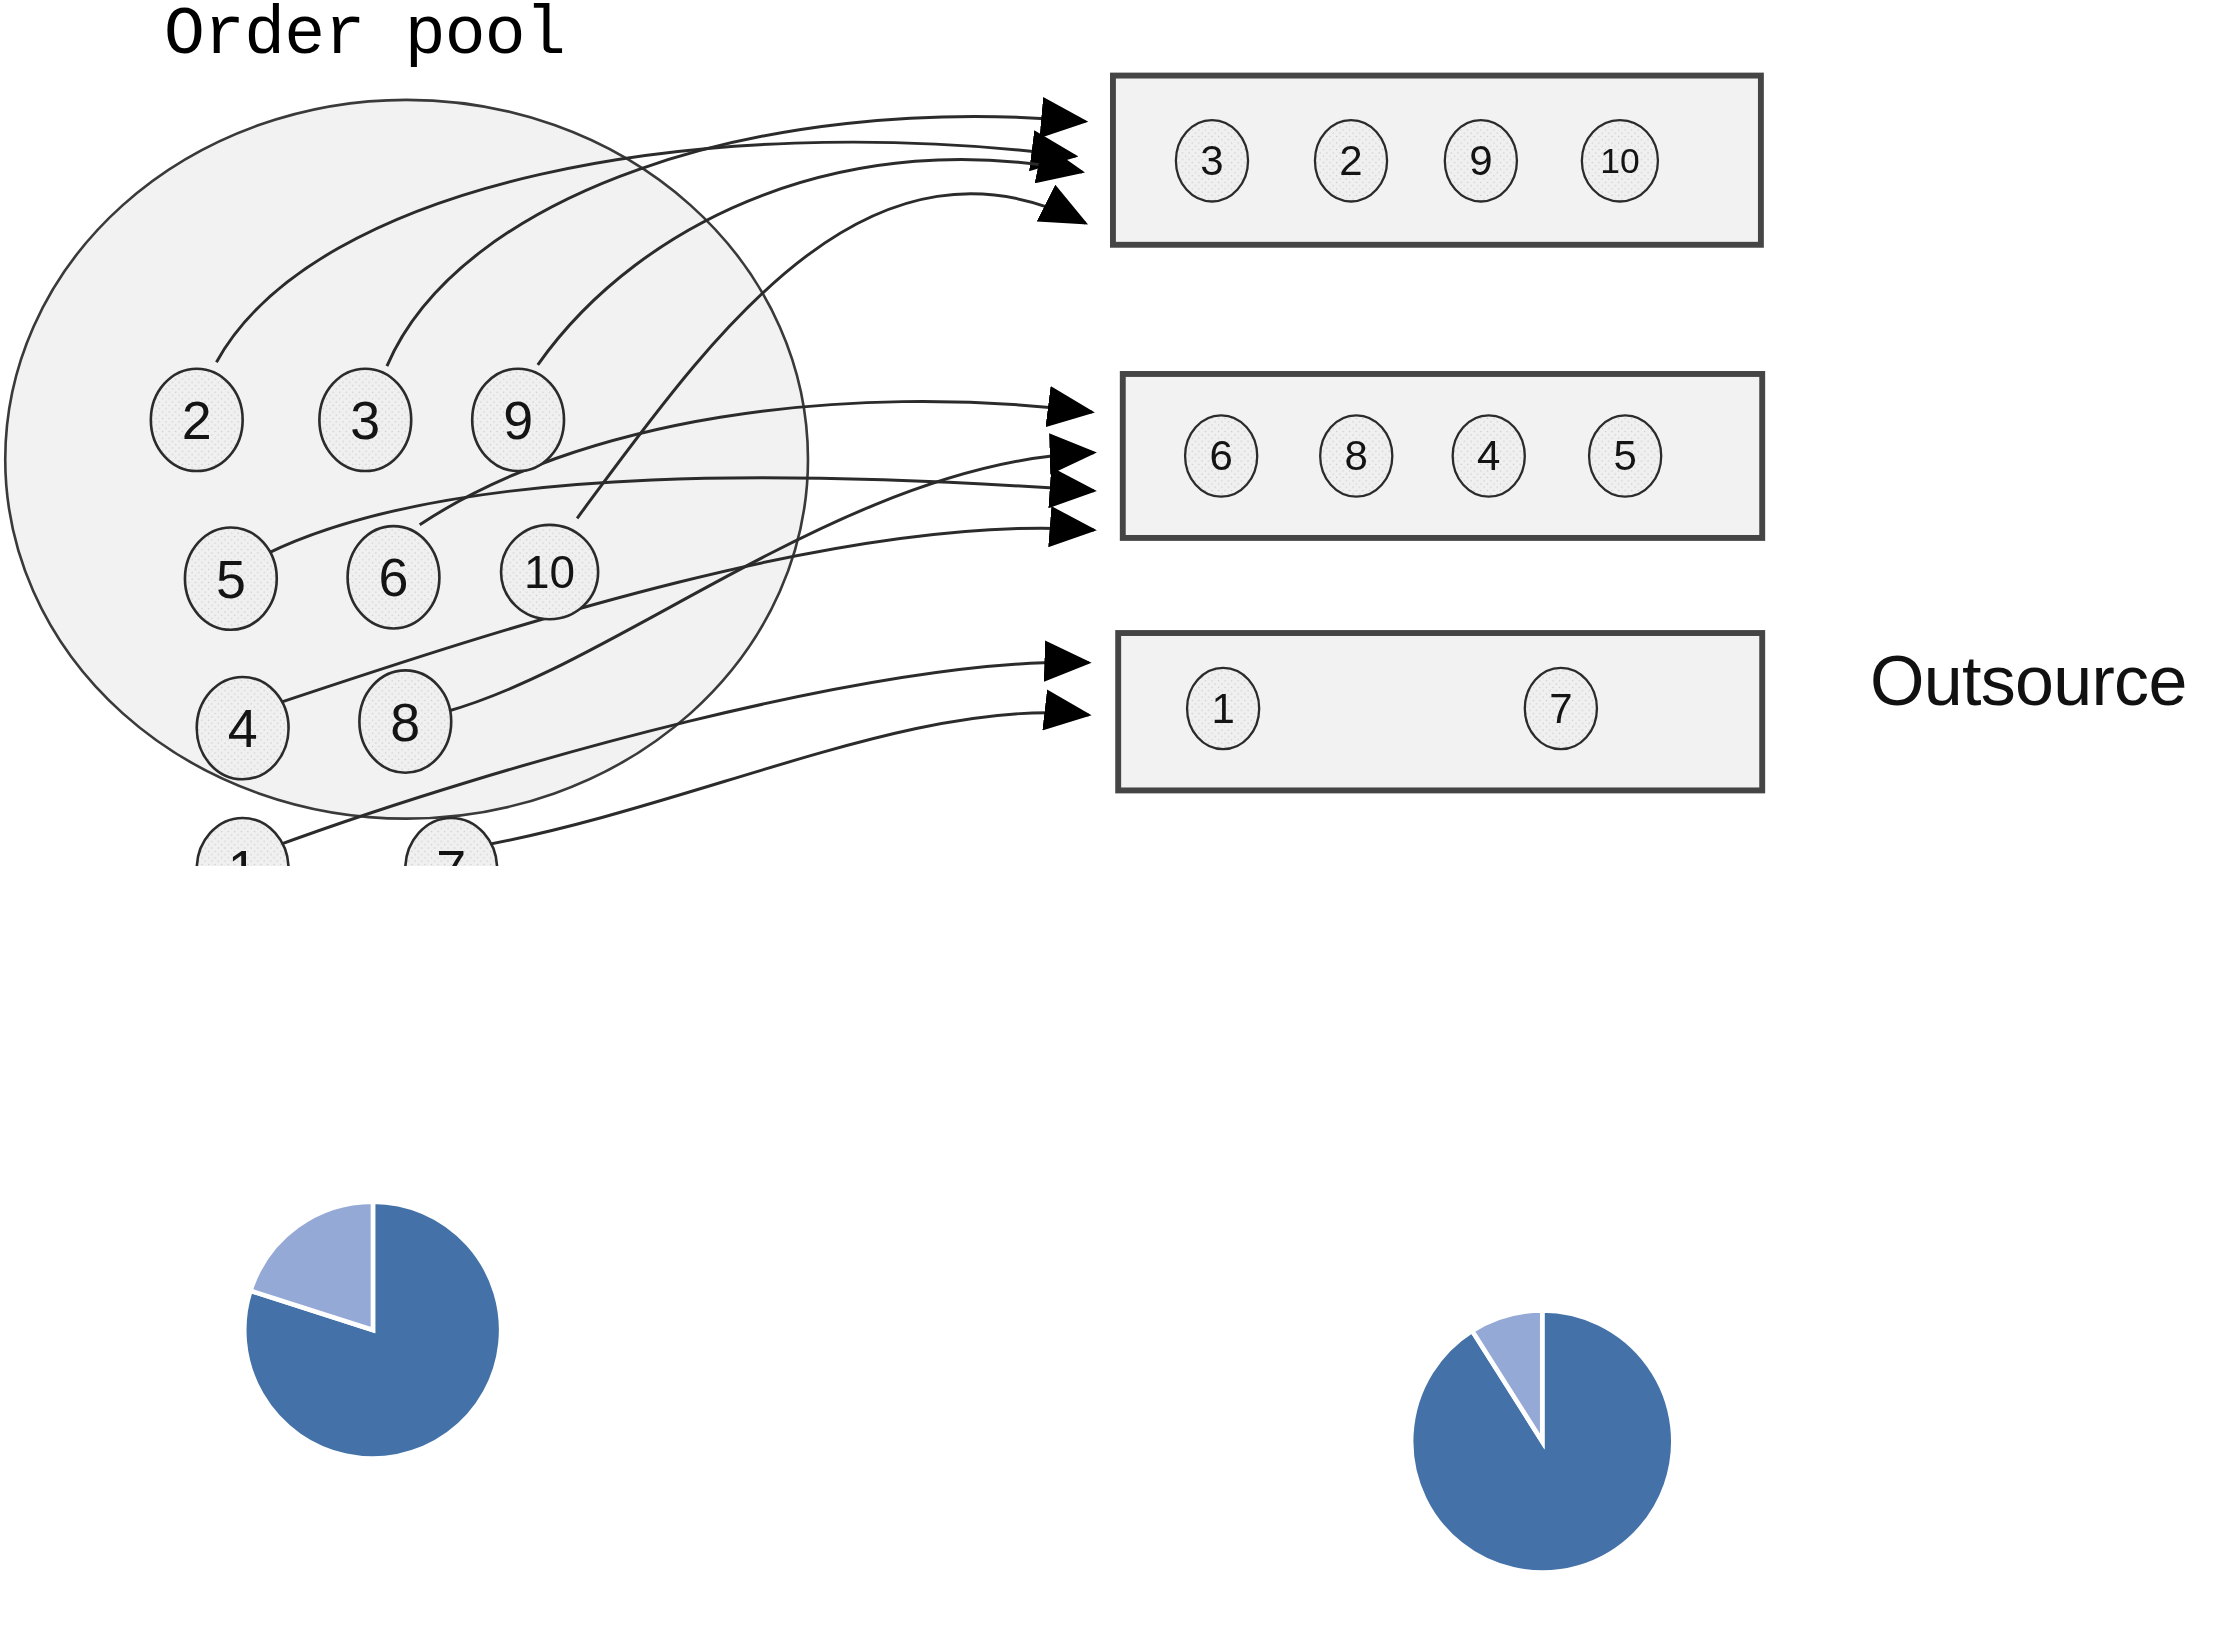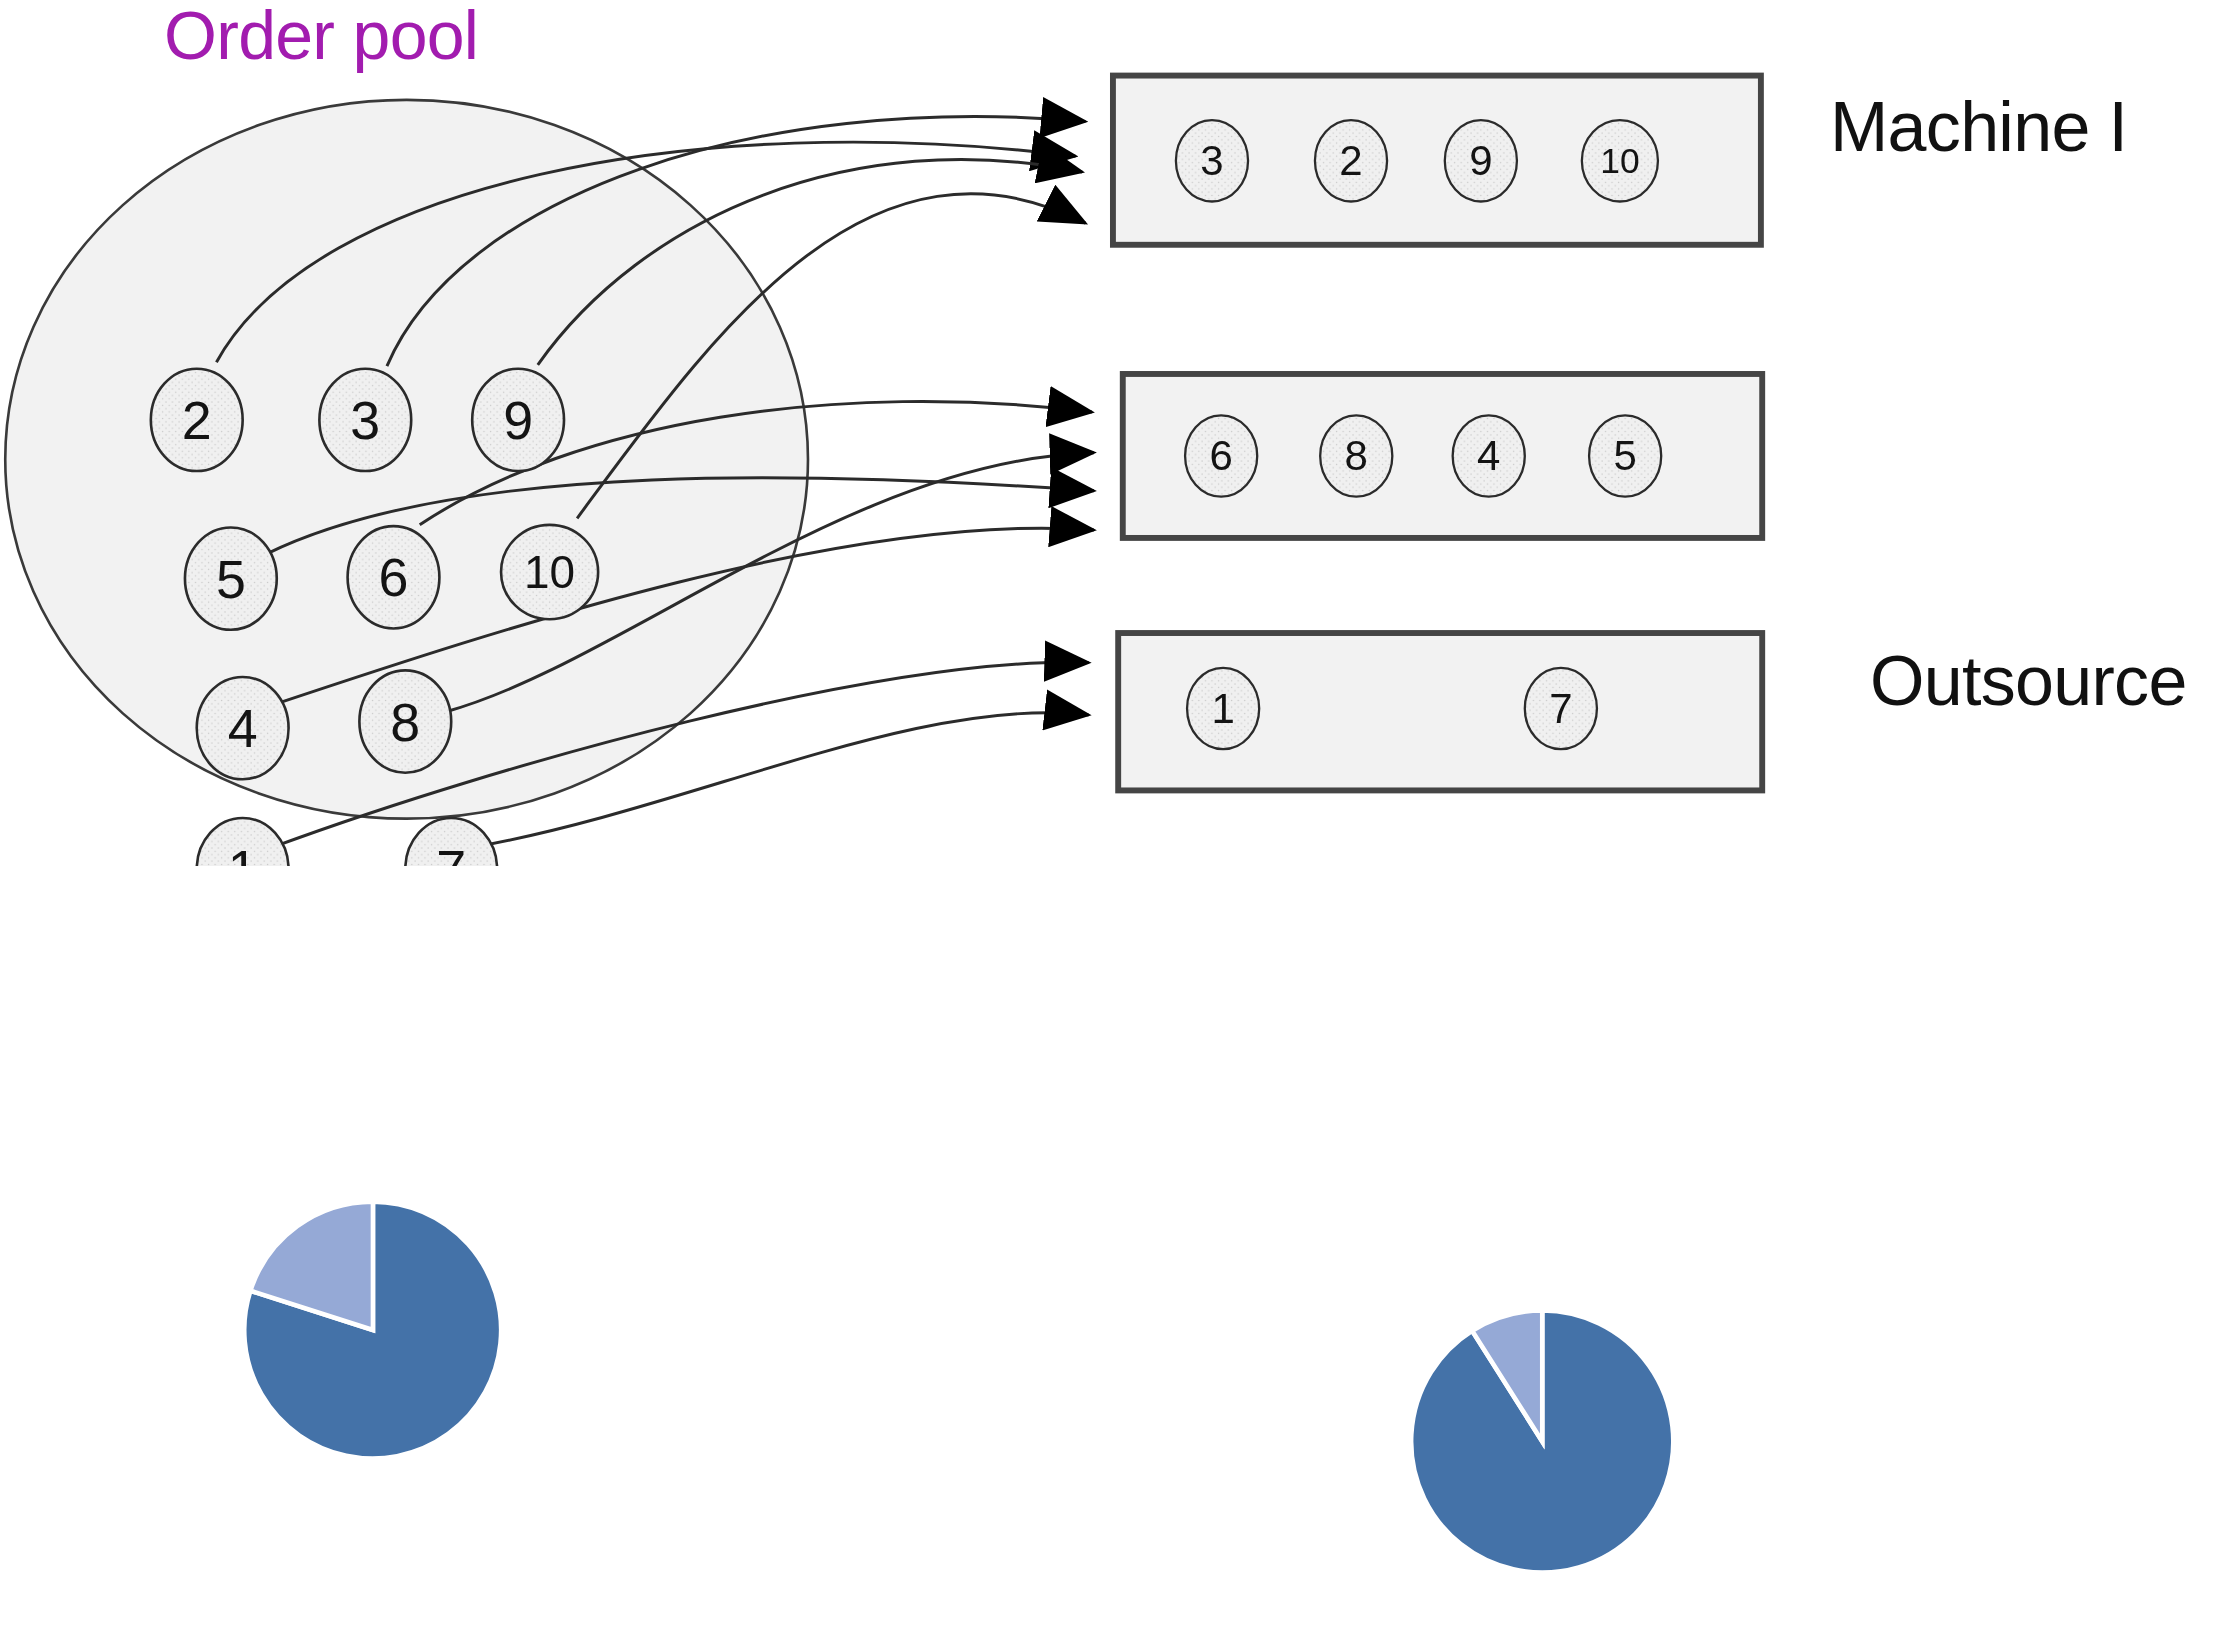--- a/index.html
+++ b/index.html
@@ -28,24 +28,24 @@
     width: 2239px;
     height: 866px;
   }
 
   .pool-title {
     position: absolute;
     left: 164px;
     top: 1.3px;
     font-size: 68px;
     line-height: 1.0;
-    color: #a21caf;
+    color: #000000;
     letter-spacing: -0.7px;
     white-space: nowrap;
-    font-family: Liberation Sans, sans-serif;
+    font-family: Liberation Mono, monospace;
   }
 
   .dest-label {
     position: absolute;
     font-size: 70px;
     line-height: 1.0;
     color: #111111;
     letter-spacing: -0.7px;
     white-space: nowrap;
     font-family: "Liberation Sans", sans-serif;
@@ -195,21 +195,20 @@
       </g>
       <g>
         <ellipse cx="2380" cy="1080" rx="55" ry="62" fill="url(#dotfill)" stroke="#2b2b2b" stroke-width="3.5"></ellipse>
         <text x="2380" y="1080" text-anchor="middle" dominant-baseline="central" font-family="Liberation Sans, sans-serif" font-size="64" fill="#141414">7</text>
       </g>
     </g>
   </svg>
 
   <div class="pool-title">Order pool</div>
 
-  <div class="dest-label" id="label-machine-1">Machine I</div>
   <div class="dest-label" id="label-outsource">Outsource</div>
 </div>
 
 <div id="charts-stage">
   <svg id="charts-svg" viewBox="0 1320 3414 1187">
 
     <g>
 
       <path fill="#4472a8" stroke="#ffffff" stroke-width="7" d="M 568 2028 L 568 1832 A 196 196 0 1 1 381 1968 Z"></path>
 

